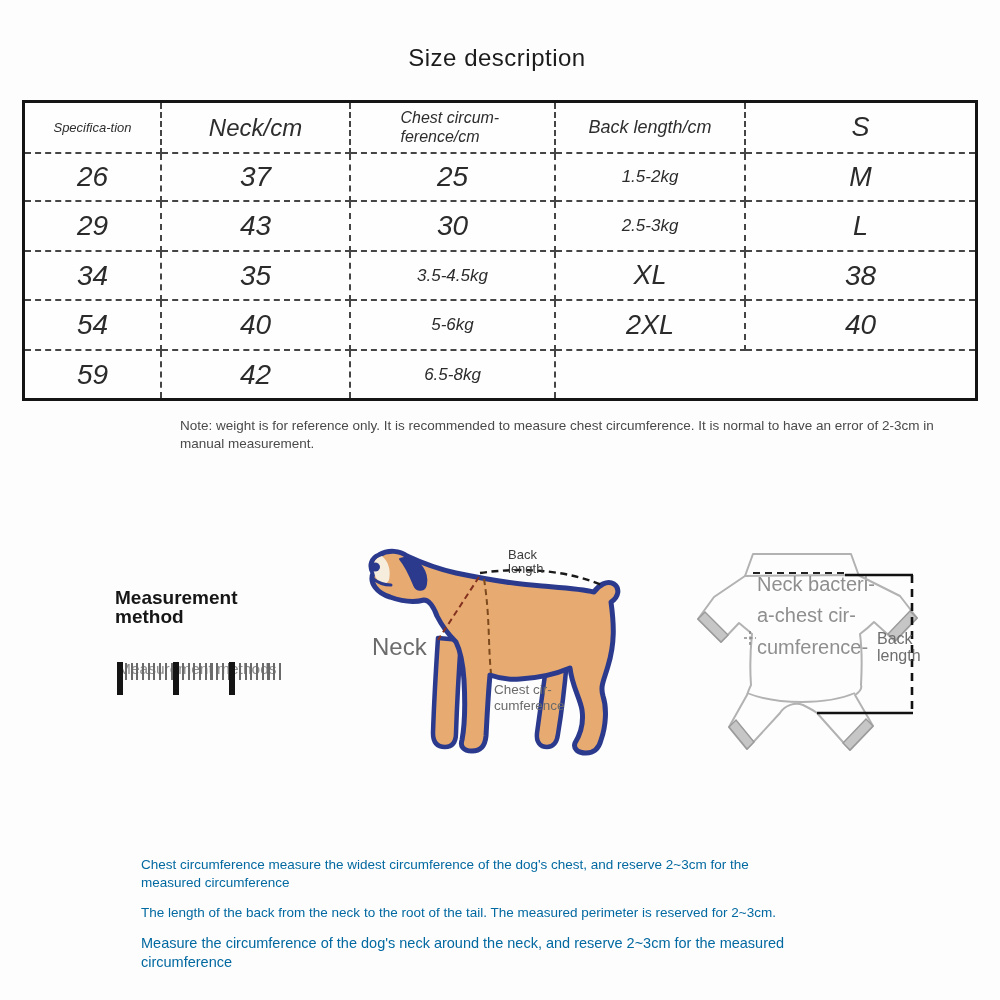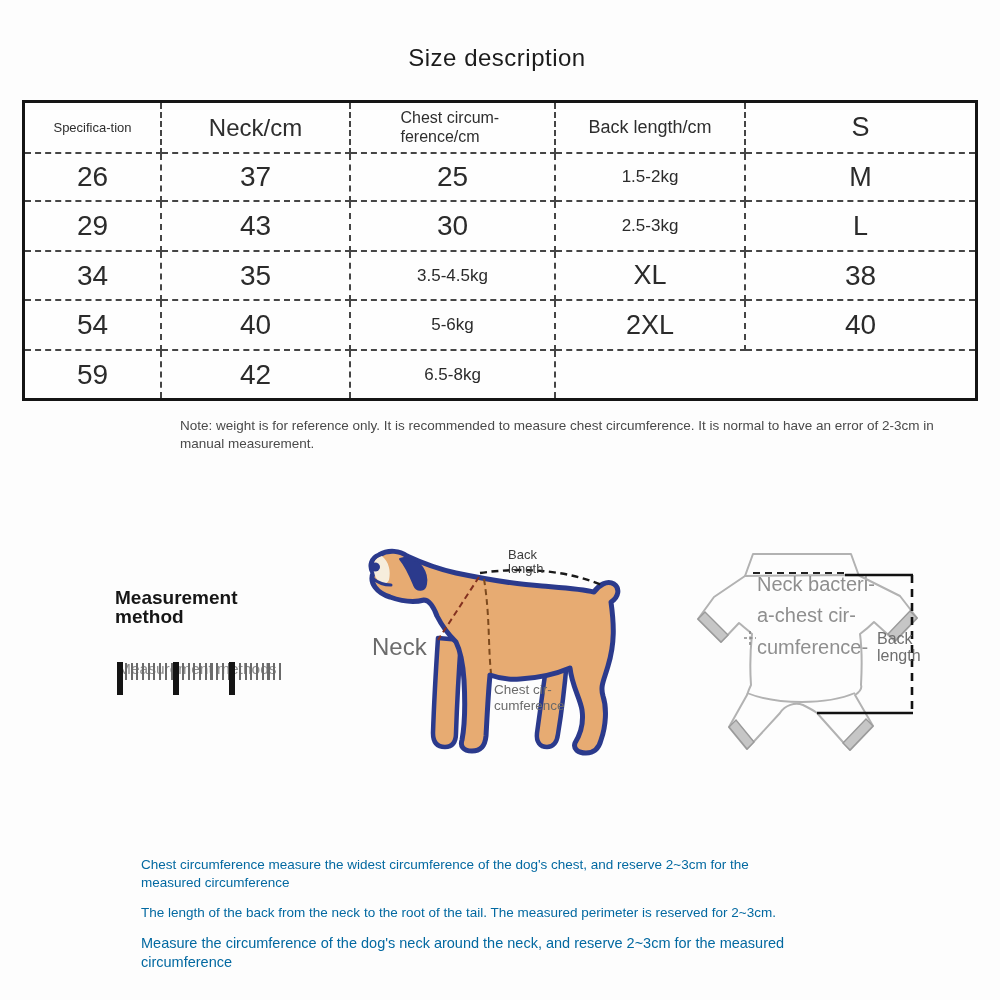--- a/index.html
+++ b/index.html
@@ -6,21 +6,21 @@
   #page{position:relative;width:1000px;height:1000px;background:#fdfdfd;overflow:hidden;
         font-family:"Liberation Sans","DejaVu Sans",sans-serif;color:#2b2b2b;}
 
   .title{position:absolute;left:0;right:6px;top:44px;text-align:center;
          font-size:24px;color:#1b1b1b;letter-spacing:.5px;}
 
   
   .size-table{position:absolute;left:22px;top:100px;width:956px;height:301px;
               border:3px solid #151515;display:grid;box-sizing:border-box;
               grid-template-columns:137px 189px 205px 190px 1fr;
-              grid-template-rows:51px 48px 50px 49px 50px 1fr;background:#fefefe;}
+              grid-template-rows:51px 48px 50px 49px 50px 1fr;background:#fefefe;font-style:italic;}
   .cell{display:flex;align-items:center;justify-content:center;
         border-right:2px dashed #454545;border-bottom:2px dashed #454545;
         box-sizing:border-box;overflow:hidden;}
   .cell:nth-child(5n){border-right:none;}
   .cell:nth-child(n+26){border-bottom:none;}
   .hdr{color:#2e2e2e;}
   .h-spec span{display:block;max-width:82px;text-align:left;font-size:13px;line-height:1.2;}
   .h-neck{font-size:24px;}
   .h-chest span{display:block;max-width:104px;text-align:left;font-size:16px;line-height:1.15;}
   .h-back{font-size:18px;}

